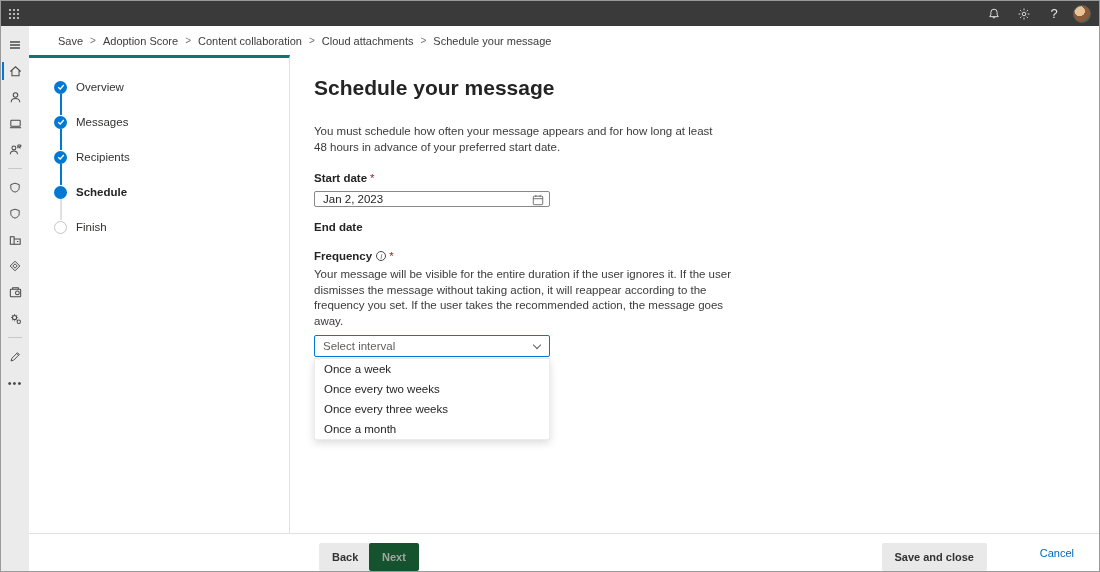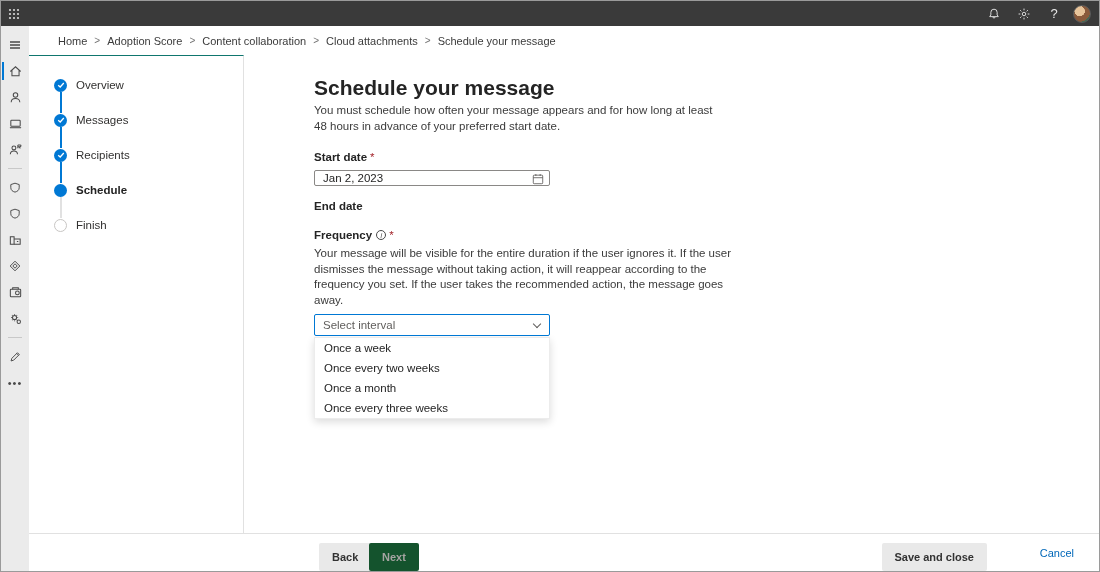--- a/index.html
+++ b/index.html
@@ -46,22 +46,22 @@
   .breadcrumb {
     position:absolute; left:28px; top:25px; right:0; height:29px;
     background:#fff; display:flex; align-items:center; padding-left:29px;
     font-size:11px; color:#3b3b3b;
   }
   .crumb { cursor:pointer; }
   .crumb-sep { margin:0 7px; color:#747474; font-size:10px; }
 
   
   .wizard {
-    position:absolute; left:28px; top:54px; width:215px; bottom:38px;
-    background:#fff; border-top:1px solid #0f766e; border-right:1px solid #e1e1e1;
+    position:absolute; left:28px; top:54px; width:261px; bottom:38px;
+    background:#fff; border-top:3px solid #0f766e; border-right:1px solid #e1e1e1;
     padding:22px 0 0 25px;
   }
   .step { display:flex; align-items:center; height:14px; cursor:pointer; }
   .step-circle {
     width:13px; height:13px; border-radius:50%; flex:0 0 13px;
     display:flex; align-items:center; justify-content:center;
   }
   .step-circle.completed { background:#0078d4; }
   .step-circle.current { background:#0078d4; }
   .step-circle.upcoming { background:#fff; border:1px solid #c8c6c4; }
@@ -70,21 +70,21 @@
   .step-connector { width:2px; height:21px; margin:0 0 0 6px; }
   .step-connector.done { background:#0078d4; }
   .step-connector.todo { background:#e1e1e1; }
 
   
   .main {
     position:absolute; left:290px; top:54px; right:0; bottom:38px;
     background:#fff; padding:21px 0 0 23px; overflow:hidden;
   }
   .page-title { font-size:21px; font-weight:700; color:#242424; }
-  .intro { margin-top:2px; width:400px; font-size:11.5px; line-height:16px; color:#3b3b3b; }
+  .intro { margin-top:23px; width:400px; font-size:11.5px; line-height:16px; color:#3b3b3b; }
   .field-label { margin-top:17px; font-size:11.5px; font-weight:700; color:#242424; display:flex; align-items:center; }
   .req { color:#a4262c; margin-left:3px; font-weight:400; }
   .info-circle {
     width:10px; height:10px; border:1px solid #494949; border-radius:50%;
     margin-left:4px; font-size:7px; font-weight:400; color:#494949;
     display:inline-flex; align-items:center; justify-content:center; font-style:italic;
   }
   .text-input-wrap { position:relative; width:236px; margin-top:5px; }
   .text-input {
     width:236px; height:16px; border:1px solid #8a8886; border-radius:2px;
@@ -242,21 +242,21 @@
     <svg width="14" height="14" viewBox="0 0 16 16" fill="none" stroke="#4a4a4a" stroke-width="1.1">
       <path d="M3.5 12.5 l.9-3 6.4-6.4 2.1 2.1-6.4 6.4 z M10 4 l2 2"></path>
     </svg>
   </div>
   <div class="rail-item">
       <span class="rail-more">•••</span>
     </div>
 </div>
 
 <div class="breadcrumb">
-  <span class="crumb">Home</span>
+  <span class="crumb">Save</span>
   <span class="crumb-sep">&gt;</span>
   <span class="crumb">Adoption Score</span>
   <span class="crumb-sep">&gt;</span>
   <span class="crumb">Content collaboration</span>
   <span class="crumb-sep">&gt;</span>
   <span class="crumb">Cloud attachments</span>
   <span class="crumb-sep">&gt;</span>
   <span class="crumb">Schedule your message</span>
 </div>
 
@@ -328,22 +328,22 @@
   </div>
   <p class="freq-desc">Your message will be visible for the entire duration if the user ignores it. If the user dismisses the message without taking action, it will reappear according to the frequency you set. If the user takes the recommended action, the message goes away.</p>
 
   <div class="dropdown">
     <span class="dropdown-placeholder">Select interval</span>
     <span class="chev"></span>
   </div>
   <div class="dropdown-menu">
     <div class="dropdown-option">Once a week</div>
     <div class="dropdown-option">Once every two weeks</div>
+    <div class="dropdown-option">Once every three weeks</div>
     <div class="dropdown-option">Once a month</div>
-    <div class="dropdown-option">Once every three weeks</div>
   </div>
 </div>
 
 <div class="footer">
   <button class="btn btn-back">Back</button>
   <button class="btn btn-next disabled">Next</button>
   <button class="btn btn-save">Save and close</button>
   <span class="link-cancel">Cancel</span>
 </div>
 

